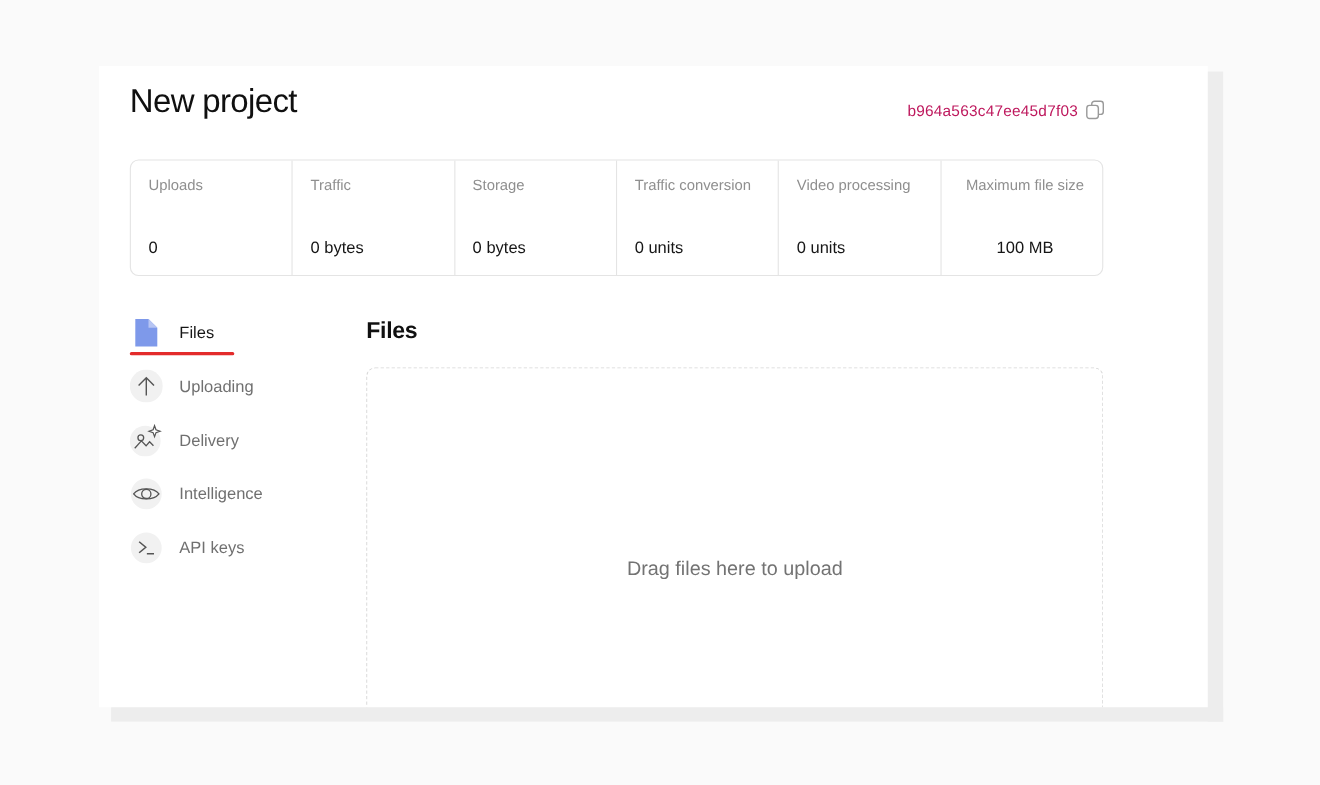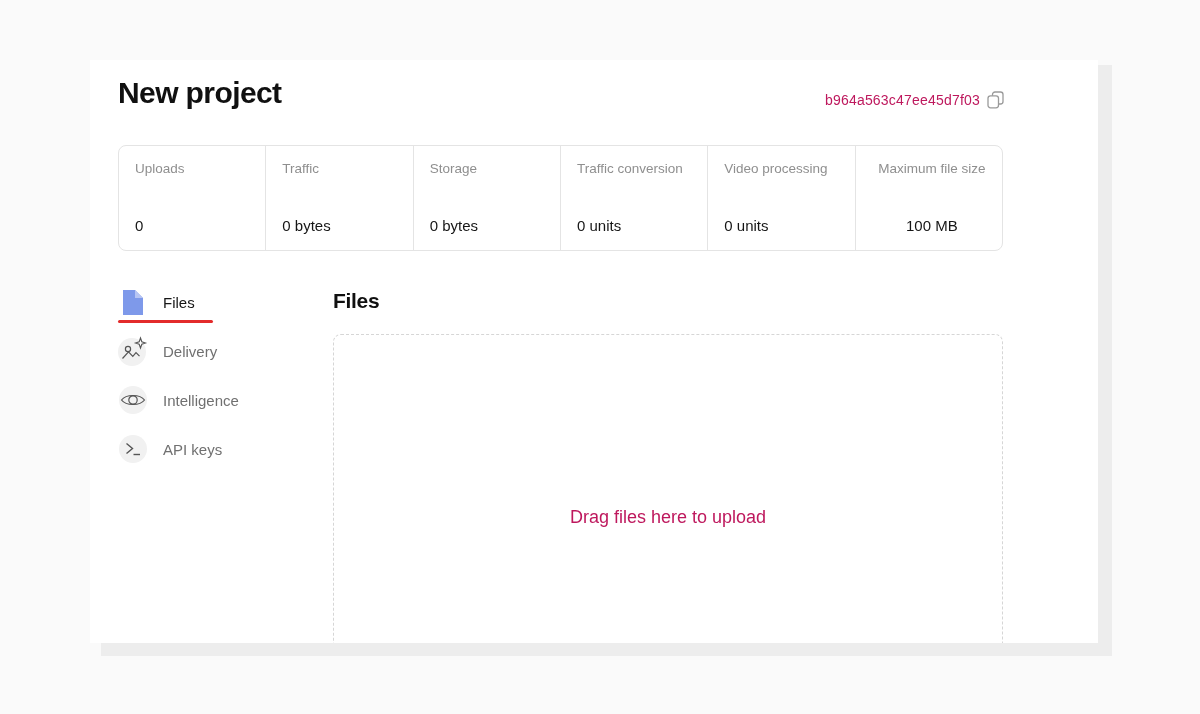--- a/index.html
+++ b/index.html
@@ -26,21 +26,21 @@
   .scroll-h {
     position: absolute;
     left: 101px; top: 643px;
     width: 1011px; height: 13px;
     background: #ededed;
   }
   .title {
     position: absolute;
     left: 28px; top: 16px;
     font-size: 30px;
-    font-weight: 700;
+    font-weight: 400;
     letter-spacing: -0.6px;
     color: #101010;
   }
   .project-id {
     position: absolute;
     top: 31px; right: 94px;
     display: flex;
     align-items: center;
     gap: 7px;
     font-size: 14px;
@@ -124,21 +124,21 @@
     width: 670px;
     height: 366px;
     border: 1px dashed #d6d6d6;
     border-radius: 8px;
     display: flex;
     align-items: center;
     justify-content: center;
   }
   .dropzone-text {
     font-size: 18px;
-    color: #be185d;
+    color: #737373;
   }
   svg { display: block; }
 </style>
 </head>
 <body>
 
 <div class="card">
 
   <h1 class="title">New project</h1>
 
@@ -185,20 +185,29 @@
       <span class="nav-icon">
         <svg width="26" height="27" viewBox="0 0 26 27">
           <path d="M3 1 H15 L23 9 V26 H3 Z" fill="#7e99ea"></path>
           <path d="M15 1 L23 9 H15 Z" fill="#b7c5f3"></path>
         </svg>
       </span>
       <span class="nav-label">Files</span>
       <span class="active-underline" style="background:#e32b2b"></span>
     </div>
 
+    <div class="nav-item">
+      <span class="nav-icon">
+        <svg width="30" height="30" viewBox="0 0 30 30">
+          <circle cx="15" cy="15" r="15" fill="#f1f1f1"></circle>
+          <path d="M15 23.5 V8 M8 14.5 L15 7.5 L22 14.5" fill="none" stroke="#555555" stroke-width="1.3"></path>
+        </svg>
+      </span>
+      <span class="nav-label">Uploading</span>
+    </div>
 
     <div class="nav-item">
       <span class="nav-icon">
         <svg width="30" height="30" viewBox="0 0 30 30">
           <circle cx="14" cy="16" r="14" fill="#f1f1f1"></circle>
           <circle cx="10" cy="13" r="2.6" fill="none" stroke="#555555" stroke-width="1.2"></circle>
           <path d="M4.5 22.5 L10.5 15.8 L14.8 20.3 L18 16.6 L21.5 20.2" fill="none" stroke="#555555" stroke-width="1.2"></path>
           <path d="M22.5 2 L23.8 5.7 L27.5 7 L23.8 8.3 L22.5 12 L21.2 8.3 L17.5 7 L21.2 5.7 Z" fill="#ffffff" stroke="#555555" stroke-width="1.1"></path>
         </svg>
       </span>

